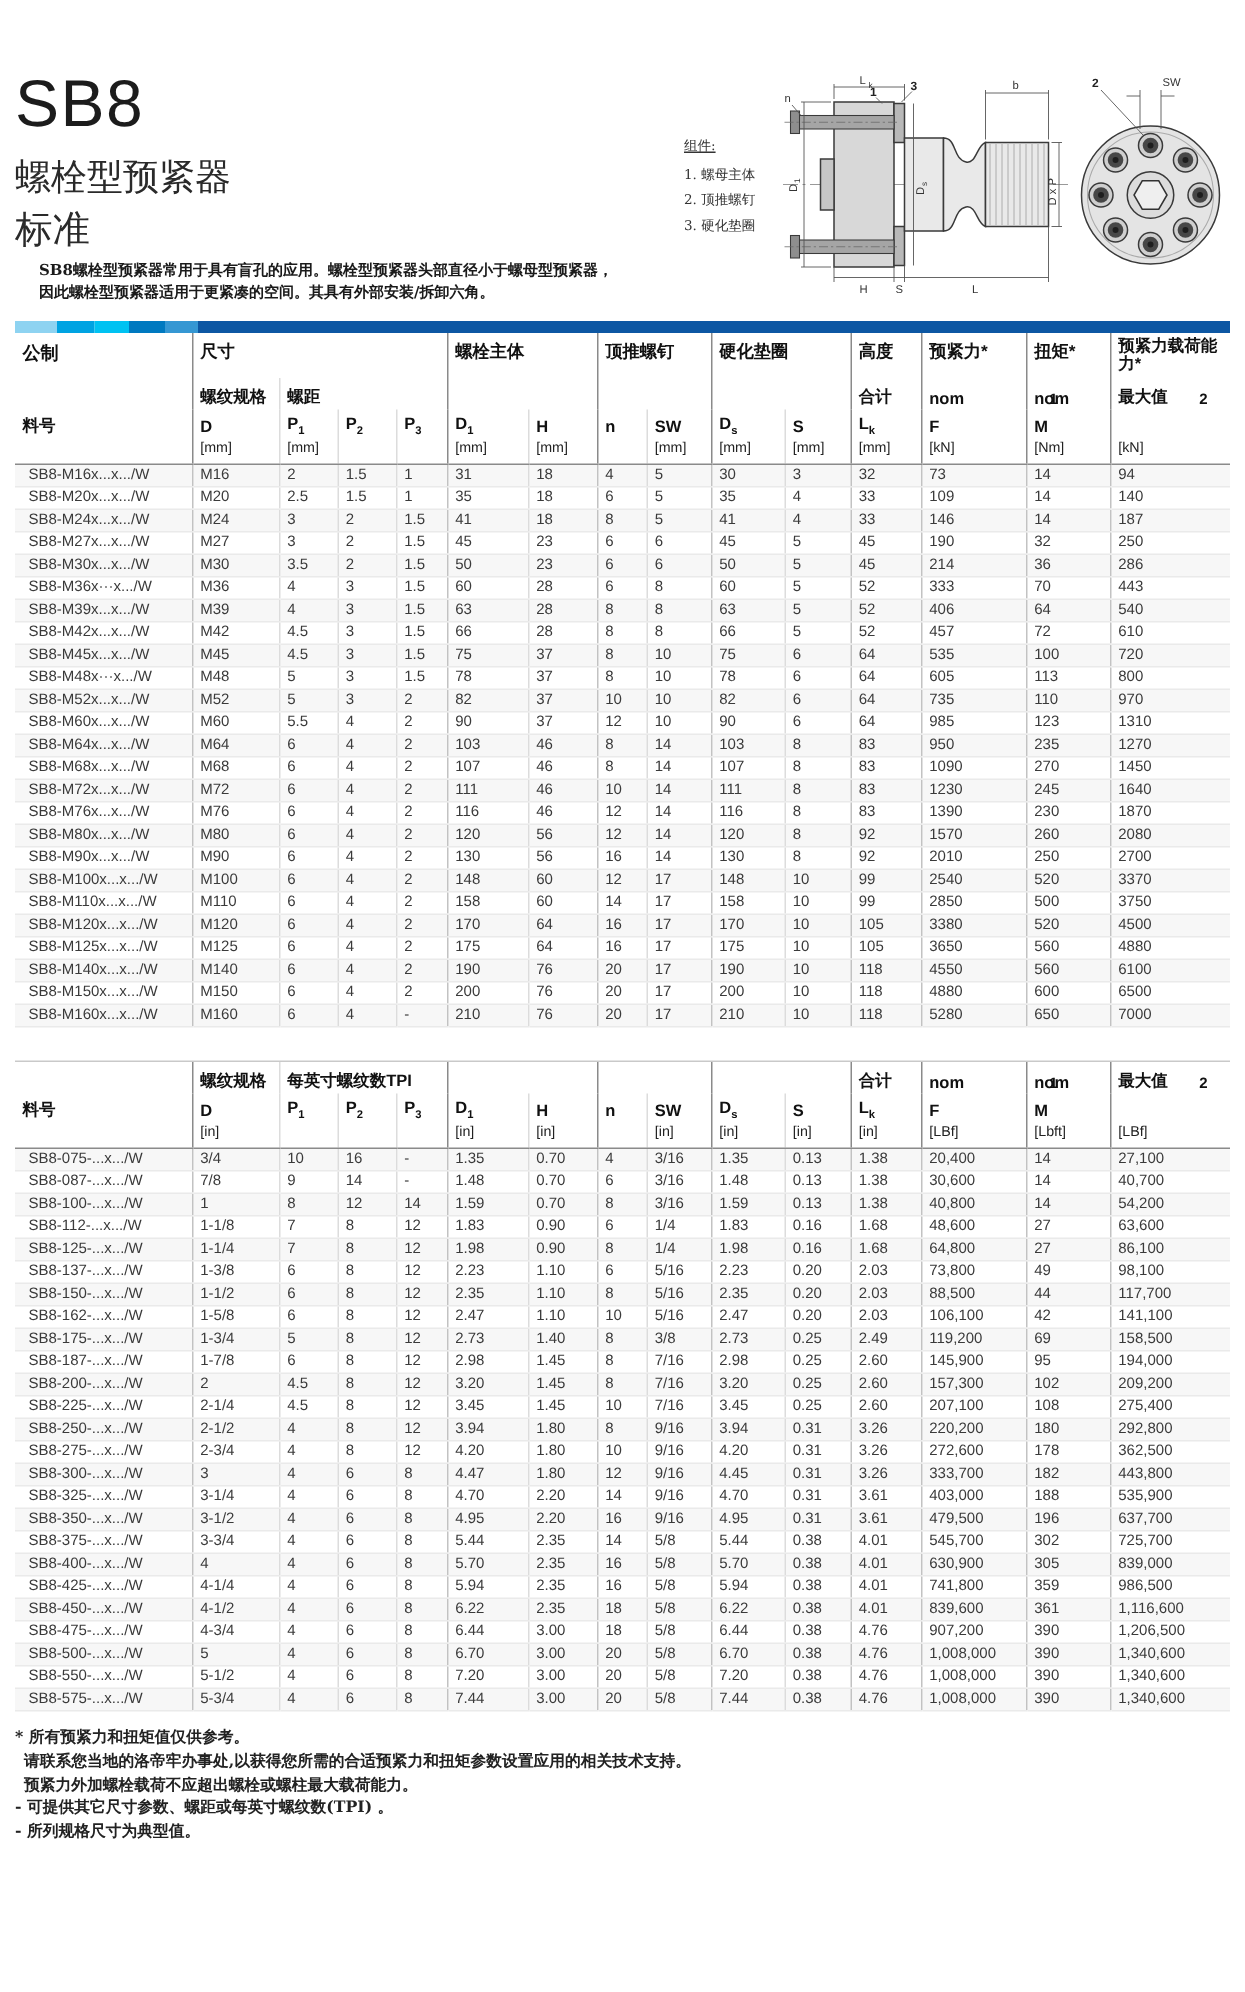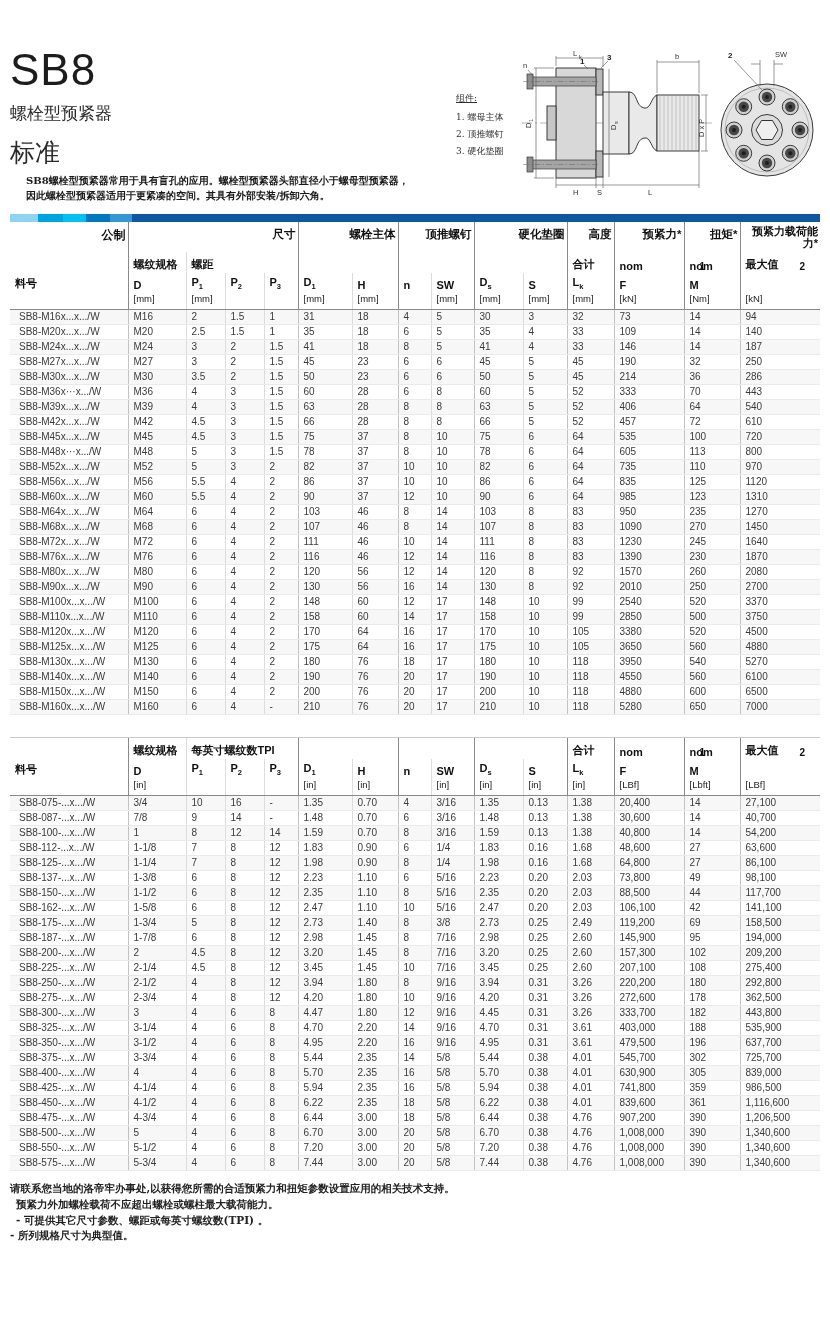--- a/index.html
+++ b/index.html
@@ -2,21 +2,21 @@
 <html><head>
 <meta charset="utf-8">
 <style>
   html,body{margin:0;padding:0;}
   body{width:830px;height:1328px;background:#fff;font-family:"Liberation Sans",sans-serif;overflow:hidden;position:relative;}
   .page{padding:0 10px;}
 
   
   .masthead{position:relative;height:212px;}
   .product-code{position:absolute;top:48px;left:0;font-size:44px;line-height:1;font-weight:400;color:#1c1c1c;letter-spacing:1px;}
-  .product-name{position:absolute;top:102px;left:0;font-size:17px;font-weight:400;color:#2a2a2a;}
+  .product-name{position:absolute;top:102px;left:0;font-size:24px;font-weight:400;color:#2a2a2a;}
   .variant{position:absolute;top:136px;left:0;font-size:25px;font-weight:400;color:#2a2a2a;font-family:Liberation Mono, monospace;}
   .description{position:absolute;top:174px;left:0;font-family:"DejaVu Serif",serif;font-size:10px;font-weight:700;line-height:1.45;color:#1a1a1a;margin-left:16px;}
 
   .diagram{position:absolute;top:48px;right:0;display:flex;align-items:flex-start;}
   .legend{width:64px;padding-top:42px;font-family:"DejaVu Serif",serif;font-size:9px;color:#333;line-height:1.9;}
   .legend-title{margin-bottom:2px;text-decoration:underline;}
   svg{display:block;}
   .dim{stroke:#555;stroke-width:0.6;}
   .dimtxt{font-family:"Liberation Sans",sans-serif;font-size:7.5px;fill:#333;}
   .dimsub{font-family:"Liberation Sans",sans-serif;font-size:5.5px;fill:#333;}
@@ -30,21 +30,21 @@
 
   
   .table-block{width:810px;}
   .table-imperial{margin-top:22px;border-top:1px solid #c9c9c9;}
   table.bt{border-collapse:collapse;table-layout:fixed;width:810px;}
   .bt th,.bt td{border-left:1px solid #dcdcdc;}
   .bt th:first-child,.bt td:first-child{border-left:none;}
   .bt th.gs,.bt td.gs{border-left:1px solid #8a8a8a;}
   .bt td.gs{border-left:1px solid #c2c2c2;}
   .bt th{font-weight:700;text-align:left;padding:1px 2px 1px 5px;color:#111;}
-  .h1 th{font-size:11.5px;white-space:nowrap;height:24px;vertical-align:top;padding-top:5px;text-align:right;}
+  .h1 th{font-size:11.5px;white-space:nowrap;height:24px;vertical-align:top;padding-top:5px;}
   .h1 th.wrap{white-space:normal;line-height:1.1;font-size:11px;padding-top:3px;}
   .h1 th.corner{font-size:12px;}
   .h2 th{font-size:11px;height:19px;vertical-align:bottom;}
   .h2 th.callout{font-size:10px;text-align:left;padding-left:calc(50% - 4px);}
   .h3 th{font-size:11px;height:17px;vertical-align:bottom;}
   .h3 th sub{font-size:7.5px;}
   .h4 th{font-weight:400;font-size:9.5px;height:15px;vertical-align:top;color:#222;border-bottom:1px solid #8a8a8a;}
   .bt td{font-size:10px;height:14px;line-height:14px;padding:0 2px 0 5px;color:#3a3a3a;border-bottom:1px solid #eaeaea;white-space:nowrap;overflow:hidden;}
   .bt td.pn{padding-left:9px;}
   .bt tbody tr:nth-child(odd){background:#f7f7f7;}
@@ -485,37 +485,20 @@
               <td class="gs">10</td>
               <td>10</td>
               <td class="gs">82</td>
               <td>6</td>
               <td class="gs">64</td>
               <td class="gs">735</td>
               <td class="gs">110</td>
               <td class="gs">970</td>
             </tr>
             <tr>
-              <td class="pn">SB8-M56x...x.../W</td>
-              <td class="gs">M56</td>
-              <td>5.5</td>
-              <td>4</td>
-              <td>2</td>
-              <td class="gs">86</td>
-              <td>37</td>
-              <td class="gs">10</td>
-              <td>10</td>
-              <td class="gs">86</td>
-              <td>6</td>
-              <td class="gs">64</td>
-              <td class="gs">835</td>
-              <td class="gs">125</td>
-              <td class="gs">1120</td>
-            </tr>
-            <tr>
               <td class="pn">SB8-M60x...x.../W</td>
               <td class="gs">M60</td>
               <td>5.5</td>
               <td>4</td>
               <td>2</td>
               <td class="gs">90</td>
               <td>37</td>
               <td class="gs">12</td>
               <td>10</td>
               <td class="gs">90</td>
@@ -687,37 +670,20 @@
               <td class="gs">175</td>
               <td>64</td>
               <td class="gs">16</td>
               <td>17</td>
               <td class="gs">175</td>
               <td>10</td>
               <td class="gs">105</td>
               <td class="gs">3650</td>
               <td class="gs">560</td>
               <td class="gs">4880</td>
-            </tr>
-            <tr>
-              <td class="pn">SB8-M130x...x.../W</td>
-              <td class="gs">M130</td>
-              <td>6</td>
-              <td>4</td>
-              <td>2</td>
-              <td class="gs">180</td>
-              <td>76</td>
-              <td class="gs">18</td>
-              <td>17</td>
-              <td class="gs">180</td>
-              <td>10</td>
-              <td class="gs">118</td>
-              <td class="gs">3950</td>
-              <td class="gs">540</td>
-              <td class="gs">5270</td>
             </tr>
             <tr>
               <td class="pn">SB8-M140x...x.../W</td>
               <td class="gs">M140</td>
               <td>6</td>
               <td>4</td>
               <td>2</td>
               <td class="gs">190</td>
               <td>76</td>
               <td class="gs">20</td>
@@ -1262,19 +1228,20 @@
               <td class="gs">390</td>
               <td class="gs">1,340,600</td>
             </tr>
           </tbody>
         </table>
       </div>
   </div>
 
   <div class="footnotes">
 
+  <div class="fn-line">* 所有预紧力和扭矩值仅供参考。</div>
       <div class="fn-line">请联系您当地的洛帝牢办事处,以获得您所需的合适预紧力和扭矩参数设置应用的相关技术支持。</div>
       <div class="fn-line">预紧力外加螺栓载荷不应超出螺栓或螺柱最大载荷能力。</div>
       <div class="fn-line">- 可提供其它尺寸参数、螺距或每英寸螺纹数(TPI) 。</div>
       <div class="fn-line">- 所列规格尺寸为典型值。</div>
     </div>
 
 </div>
 
 </body></html>

